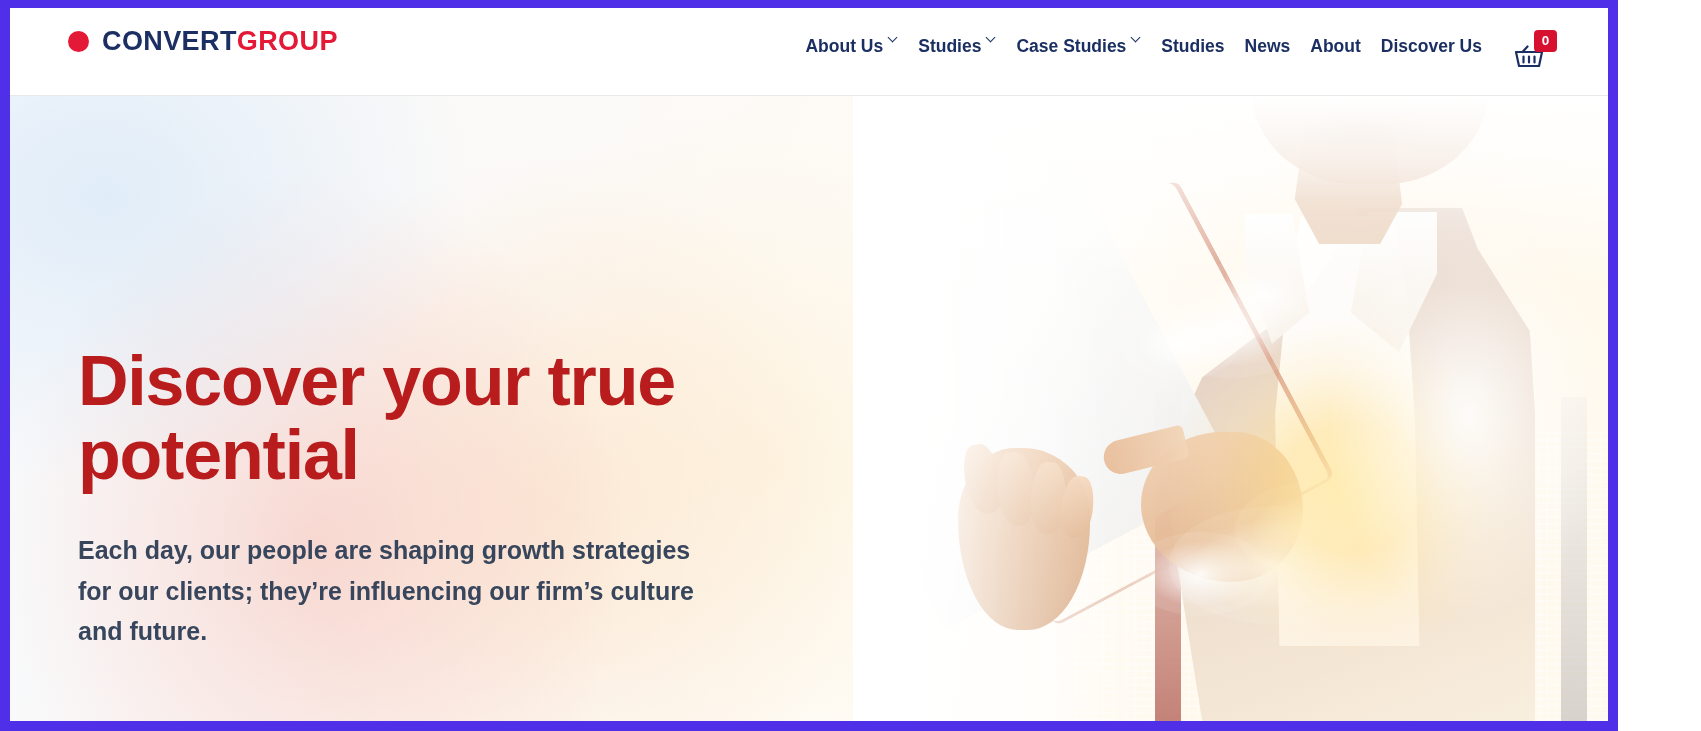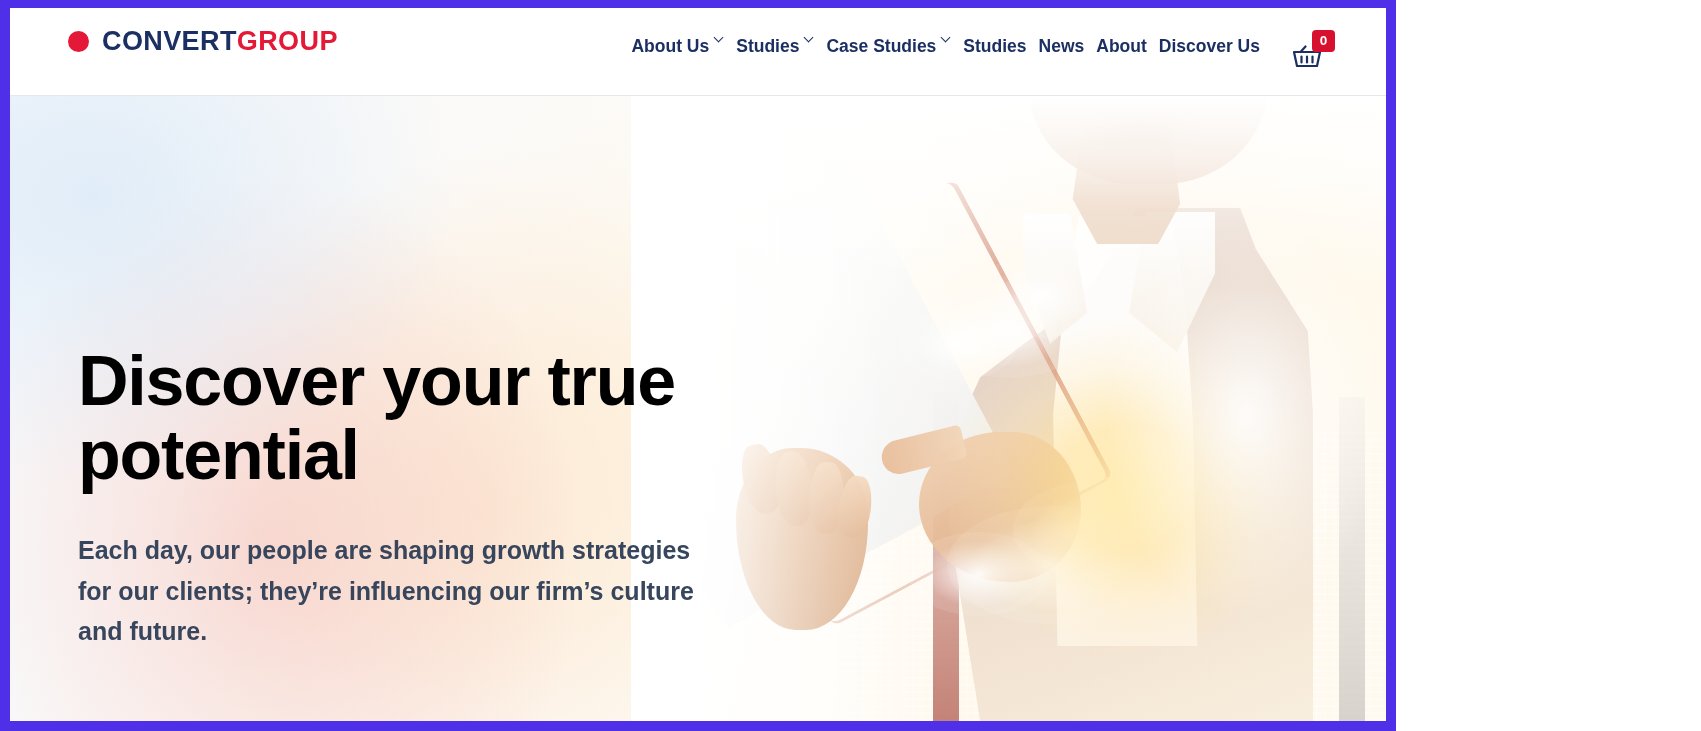--- a/index.html
+++ b/index.html
@@ -7,21 +7,21 @@
   html, body {
     width: 1701px;
     height: 731px;
     overflow: hidden;
     font-family: "Liberation Sans", sans-serif;
   }
 
   
   #page-frame {
     position: relative;
-    width: 1396px;
+    width: 1618px;
     height: 731px;
     background: #4f2fe8;
     padding: 8px 10px 10px 10px;
   }
 
   #viewport {
     position: relative;
     width: 100%;
     height: 100%;
     background: #ffffff;
@@ -68,21 +68,21 @@
   #brand-logo .wm-a { color: #1b2f62; }
   #brand-logo .wm-b { color: #e41937; }
 
   
   #primary-nav {
     position: absolute;
     right: 126px;
     top: 28px;
     display: flex;
     align-items: flex-end;
-    gap: 12px;
+    gap: 20px;
   }
 
   .nav-item {
     display: flex;
     align-items: flex-start;
     gap: 6px;
     color: #1b2f62;
     font-size: 17.5px;
     font-weight: 700;
     line-height: 1.2;
@@ -360,21 +360,21 @@
   
   #hero-copy {
     position: absolute;
     left: 68px;
     top: 248px;
     width: 700px;
     z-index: 12;
   }
 
   #hero-title {
-    color: #000000;
+    color: #b91c1c;
     font-size: 70px;
     font-weight: 700;
     line-height: 1.06;
     letter-spacing: -1.2px;
     max-width: 640px;
   }
 
   #hero-subtitle {
     margin-top: 38px;
     color: #37465c;

